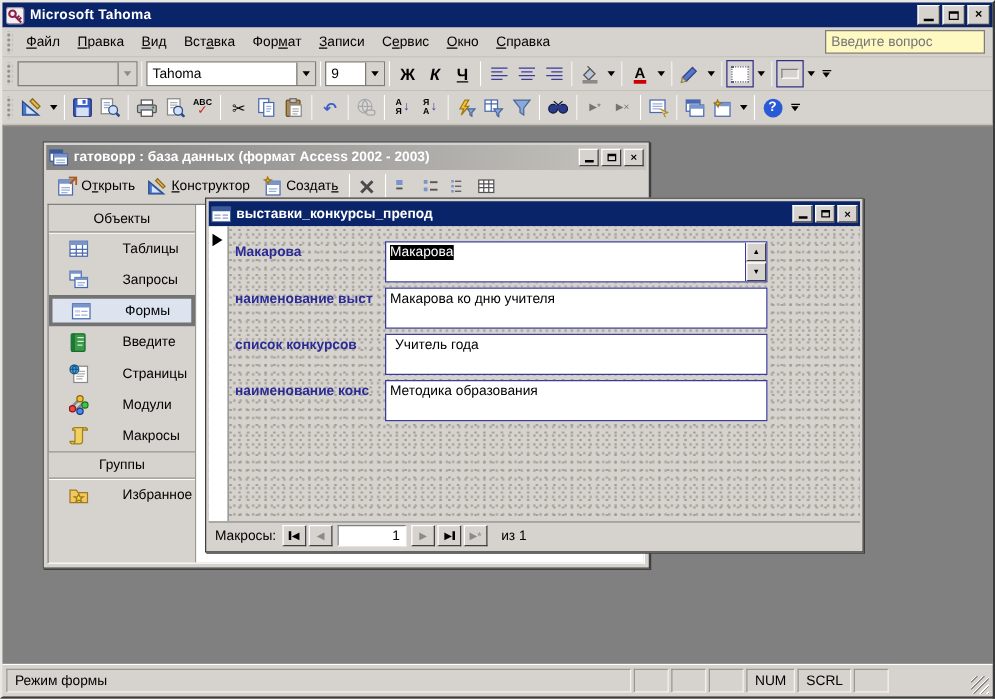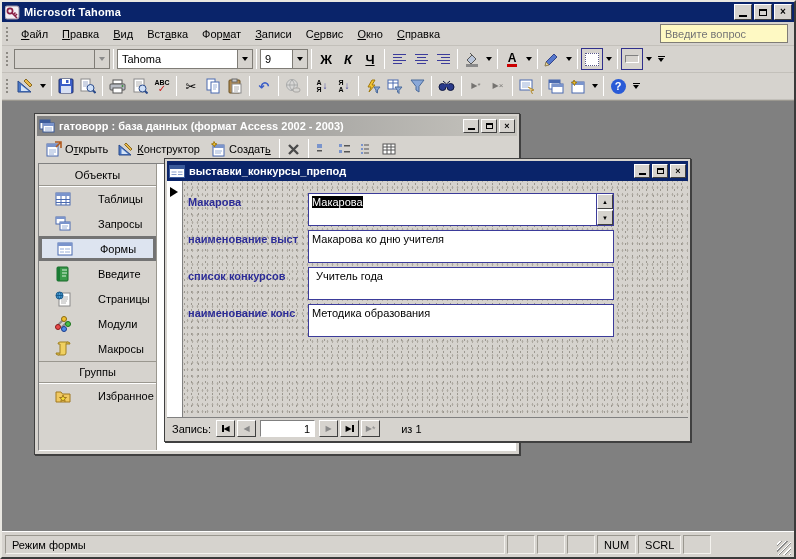--- a/index.html
+++ b/index.html
@@ -668,41 +668,41 @@
           <div class="frm-input" style="top:86px; padding-left:7px">
             <span>Учитель года</span>
           </div>
           <span class="frm-label" style="top:126px">наименование конс</span>
           <div class="frm-input" style="top:123px">
             <span>Методика образования</span>
           </div>
         </div>
       </div>
       <div class="record-nav">
-        <span style="margin-right:3px">Запись:</span>
+        <span style="margin-right:3px">Макросы:</span>
         <span class="nav-btn">
           <span class="bar"></span>
             <span class="rec-glyph">◀</span>
         </span>
         <span class="nav-btn dis">
           <span class="rec-glyph">◀</span>
         </span>
         <input class="nav-box" value="1" style="">
         <span class="nav-btn dis">
           <span class="rec-glyph">▶</span>
         </span>
         <span class="nav-btn">
           <span class="rec-glyph">▶</span>
             <span class="bar"></span>
         </span>
         <span class="nav-btn dis">
           <span class="rec-glyph">▶</span>
             <span style="font-size:9px">*</span>
         </span>
-        <span style="margin-left:19px">из 1</span>
+        <span style="margin-left:9px">из 1</span>
       </div>
     </div>
 
   </div>
 
   <div class="statusbar">
     <span class="sb-panel sb-msg">Режим формы</span>
     <span class="sb-panel sb-sm"></span>
     <span class="sb-panel sb-sm"></span>
     <span class="sb-panel sb-sm"></span>

